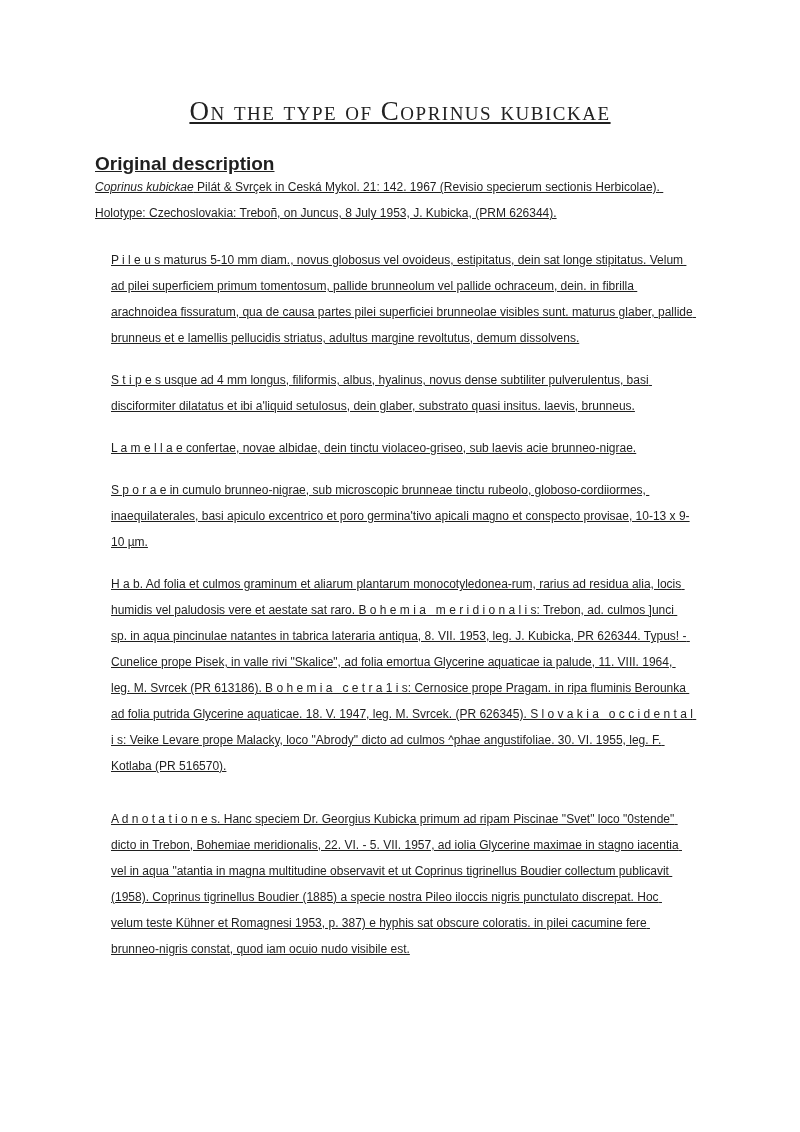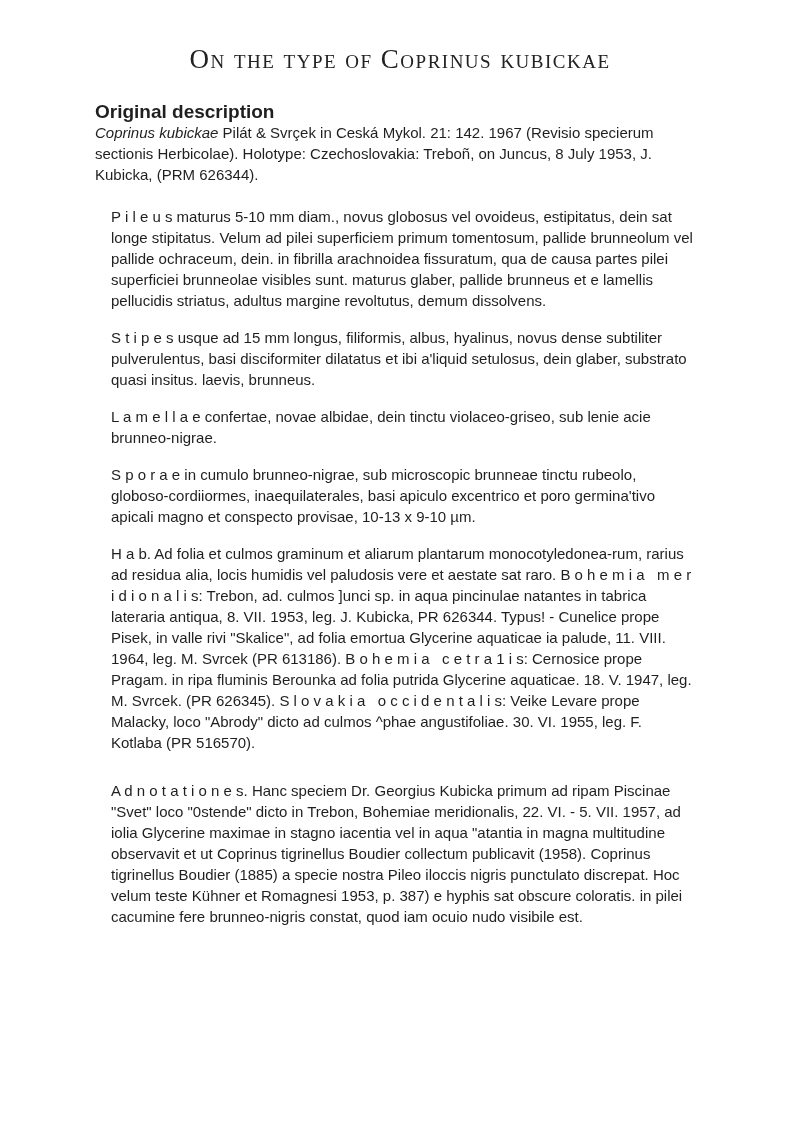--- a/index.html
+++ b/index.html
@@ -8,21 +8,22 @@
     height: 1132px;
     background: #ffffff;
     font-family: "Liberation Sans", sans-serif;
     color: #1f1f1f;
     overflow: hidden;
   }
   .page {
     width: 800px;
     height: 890px;
     box-sizing: border-box;
-    padding-top: 44px;
+    padding-top: 96px;
+    text-decoration: underline;
   }
   .doc-title {
     font-family: "Liberation Serif", serif;
     font-variant: small-caps;
     font-weight: 500;
     font-size: 27px;
     letter-spacing: 1.5px;
     text-align: center;
     color: #222222;
     margin: 0 0 27px 0;
@@ -31,22 +32,22 @@
     width: 614px;
     margin-left: 95px;
   }
   .section-heading {
     font-size: 19px;
     font-weight: bold;
     margin: 0;
     line-height: 20px;
   }
   .body-text, .citation {
-    font-size: 15px;
-    line-height: 21px;
+    font-size: 12px;
+    line-height: 26px;
     margin: 0;
     white-space: pre-wrap;
   }
   .citation { margin-bottom: 21px; }
   .citation .species { font-style: italic; }
   .para { margin: 16px; }
   .para-adnotationes { margin-top: 27px; }
 </style>
 </head>
 <body>
@@ -56,23 +57,23 @@
   <h1 class="doc-title">On the type of Coprinus kubickae</h1>
 
   <div class="content">
 
     <h2 class="section-heading">Original description</h2>
 
     <p class="citation"><span class="species">Coprinus kubickae</span><span> Pilát &amp; Svrçek in Ceská Mykol. 21: 142. 1967 (Revisio specierum sectionis Herbicolae). Holotype: Czechoslovakia: Treboñ, on Juncus, 8 July 1953, J. Kubicka, (PRM 626344).</span></p>
 
     <p class="body-text para">P i l e u s maturus 5-10 mm diam., novus globosus vel ovoideus, estipitatus, dein sat longe stipitatus. Velum ad pilei superficiem primum tomentosum, pallide brunneolum vel pallide ochraceum, dein. in fibrilla arachnoidea fissuratum, qua de causa partes pilei superficiei brunneolae visibles sunt. maturus glaber, pallide brunneus et e lamellis pellucidis striatus, adultus margine revoltutus, demum dissolvens.</p>
 
-    <p class="body-text para">S t i p e s usque ad 15 mm longus, filiformis, albus, hyalinus, novus dense subtiliter pulverulentus, basi disciformiter dilatatus et ibi a'liquid setulosus, dein glaber, substrato quasi insitus. laevis, brunneus.</p>
+    <p class="body-text para">S t i p e s usque ad 4 mm longus, filiformis, albus, hyalinus, novus dense subtiliter pulverulentus, basi disciformiter dilatatus et ibi a'liquid setulosus, dein glaber, substrato quasi insitus. laevis, brunneus.</p>
 
-    <p class="body-text para">L a m e l l a e confertae, novae albidae, dein tinctu violaceo-griseo, sub lenie acie brunneo-nigrae.</p>
+    <p class="body-text para">L a m e l l a e confertae, novae albidae, dein tinctu violaceo-griseo, sub laevis acie brunneo-nigrae.</p>
 
 
     <p class="body-text para">S p o r a e in cumulo brunneo-nigrae, sub microscopic brunneae tinctu rubeolo, globoso-cordiiormes, inaequilaterales, basi apiculo excentrico et poro germina'tivo apicali magno et conspecto provisae, 10-13 x 9-10 µm.</p>
 
     <p class="body-text para">H a b. Ad folia et culmos graminum et aliarum plantarum monocotyledonea-rum, rarius ad residua alia, locis humidis vel paludosis vere et aestate sat raro. B o h e m i a   m e r i d i o n a l i s: Trebon, ad. culmos ]unci sp. in aqua pincinulae natantes in tabrica lateraria antiqua, 8. VII. 1953, leg. J. Kubicka, PR 626344. Typus! - Cunelice prope Pisek, in valle rivi "Skalice", ad folia emortua Glycerine aquaticae ia palude, 11. VIII. 1964, leg. M. Svrcek (PR 613186). B o h e m i a   c e t r a 1 i s: Cernosice prope Pragam. in ripa fluminis Berounka ad folia putrida Glycerine aquaticae. 18. V. 1947, leg. M. Svrcek. (PR 626345). S l o v a k i a   o c c i d e n t a l i s: Veike Levare prope Malacky, loco "Abrody" dicto ad culmos ^phae angustifoliae. 30. VI. 1955, leg. F. Kotlaba (PR 516570).</p>
 
     <p class="body-text para para-adnotationes">A d n o t a t i o n e s. Hanc speciem Dr. Georgius Kubicka primum ad ripam Piscinae "Svet" loco "0stende" dicto in Trebon, Bohemiae meridionalis, 22. VI. - 5. VII. 1957, ad iolia Glycerine maximae in stagno iacentia vel in aqua "atantia in magna multitudine observavit et ut Coprinus tigrinellus Boudier collectum publicavit (1958). Coprinus tigrinellus Boudier (1885) a specie nostra Pileo iloccis nigris punctulato discrepat. Hoc velum teste Kühner et Romagnesi 1953, p. 387) e hyphis sat obscure coloratis. in pilei cacumine fere brunneo-nigris constat, quod iam ocuio nudo visibile est.</p>
 
   </div>
 </div>

